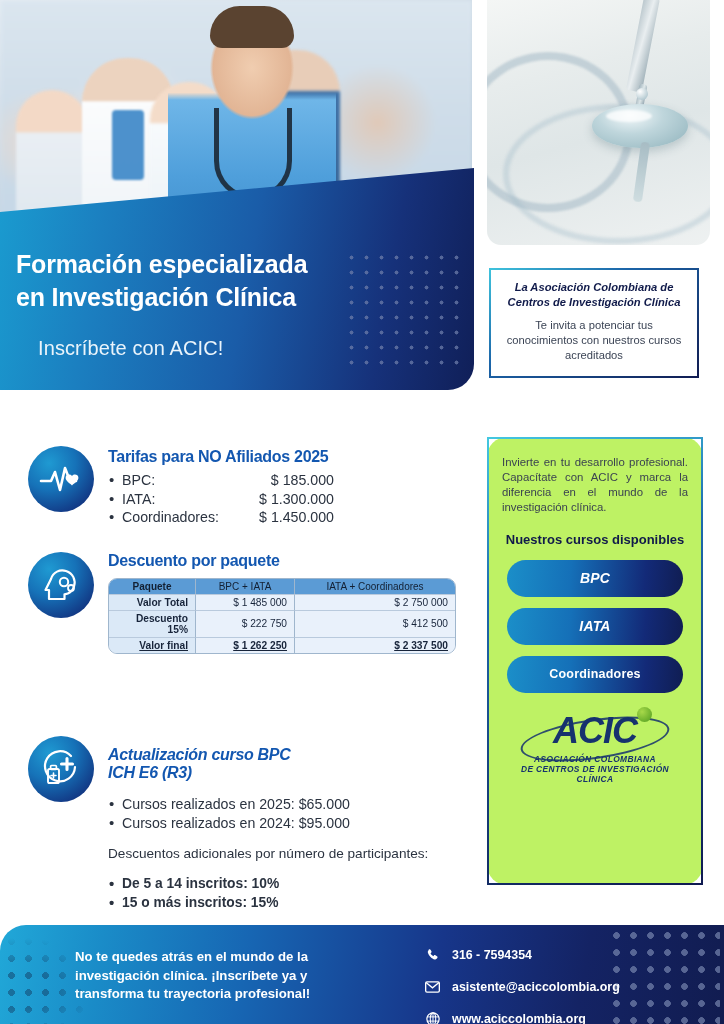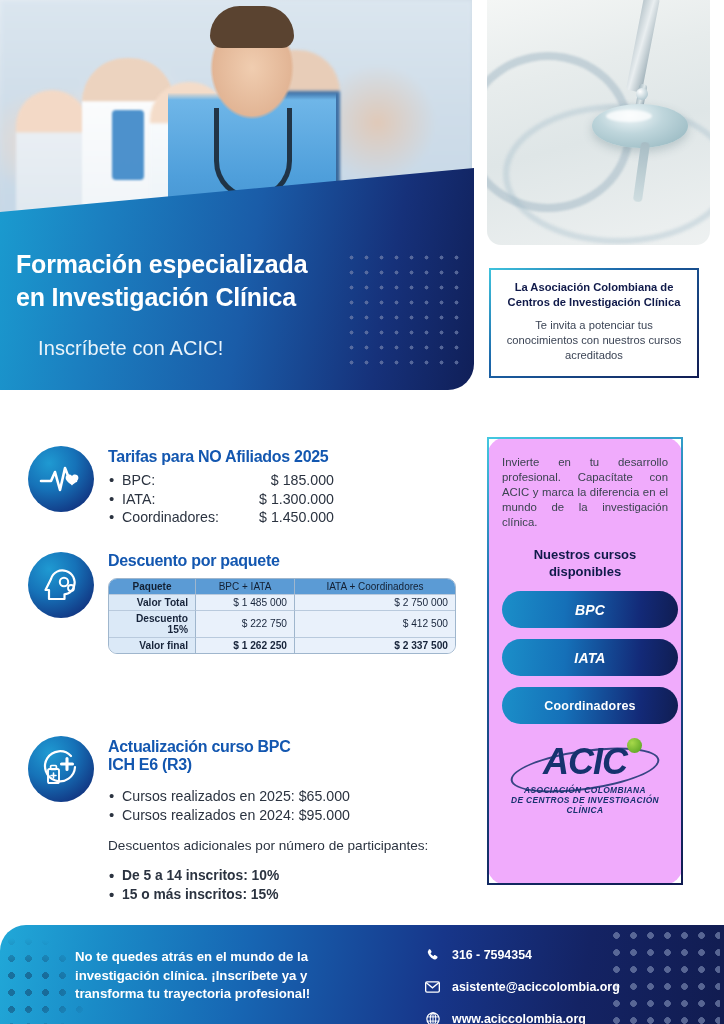--- a/index.html
+++ b/index.html
@@ -106,21 +106,21 @@
 
   
   .assoc-box {
     position:absolute; left:489px; top:268px; width:210px; height:110px;
     border:2.5px solid; border-radius:18px;
     border-image:linear-gradient(145deg,#3fc3dd 0%,#1b64a8 38%,#111c52 100%) 1;
     background:#fff;
     padding:10px 12px 0 12px;
     text-align:center;
   }
-  .assoc-box .ab-t { font-size:11.2px; font-weight:bold; color:#101a4a; line-height:1.30; }
+  .assoc-box .ab-t { font-size:11.2px; font-weight:bold; color:#101a4a; line-height:1.30;font-style:italic; }
   .assoc-box .ab-b { margin-top:9px; font-size:11.2px; color:#3b4455; line-height:1.35; font-weight:400; }
 
   
   .sec { position:absolute; }
 
   .circ {
     width:66px; height:66px; border-radius:50%;
     background:radial-gradient(circle at 32% 26%, #1f9ad2 0%, #1672b8 40%, #123a86 78%, #0d1f5c 100%);
     display:flex; align-items:center; justify-content:center; flex-shrink:0;
   }
@@ -157,38 +157,38 @@
   }
   table.pkg th:last-child, table.pkg td:last-child { border-right:none; }
   table.pkg tr:last-child td { border-bottom:none; }
   table.pkg thead th {
     background:#5b9bd5; color:#132033; font-weight:bold; text-align:center;
     font-size:10px;
   }
   table.pkg thead th.hdr-col2, table.pkg thead th.hdr-col3 { font-weight:normal; }
   table.pkg td.lab { font-weight:bold; text-align:right; background:#dbe9f7; width:87px; }
   table.pkg td.num { text-align:right; background:#e9f1fb; }
-  table.pkg tr.final td { font-weight:bold; }
+  table.pkg tr.final td { font-weight:bold;text-decoration:underline; }
 
   
   #sec-bpc { left:28px; top:736px; width:470px; display:flex; gap:14px; }
-  #sec-bpc .sec-h { margin-top:2px; }
+  #sec-bpc .sec-h { margin-top:10px;font-style:italic; }
   .para {
     margin-top:13px; font-size:13.6px; color:#2b3340; line-height:1.26;
     text-align:justify; width:340px;
   }
   .bullets.strong li { font-weight:bold; font-size:13.8px; }
   .mt12 { margin-top:13px; }
 
   
   .right-panel {
-    position:absolute; left:487px; top:437px; width:196px; height:448px;
+    position:absolute; left:487px; top:437px; width:216px; height:448px;
     border:2.5px solid; border-radius:20px;
     border-image:linear-gradient(160deg,#44c8e0 0%,#1e6bae 30%,#0f1a50 100%) 1;
-    background:#f0abfc;
+    background:#bef264;
     padding:16px 13px 0 13px;
   }
   .rp-intro { font-size:11.4px; color:#3b4350; line-height:1.32; text-align:justify; }
   .rp-h { margin-top:17px; text-align:center; font-size:13px; font-weight:bold; color:#101a4a; line-height:1.28; }
   .pill {
     margin:11px auto 0 auto; width:176px; height:37px; border-radius:19px;
     background:linear-gradient(95deg,#1b8fc9 0%,#1570b8 36%,#132a78 78%, #101d52 100%);
     color:#fff; display:flex; align-items:center; justify-content:center;
     font-weight:bold; letter-spacing:.2px;
   }

